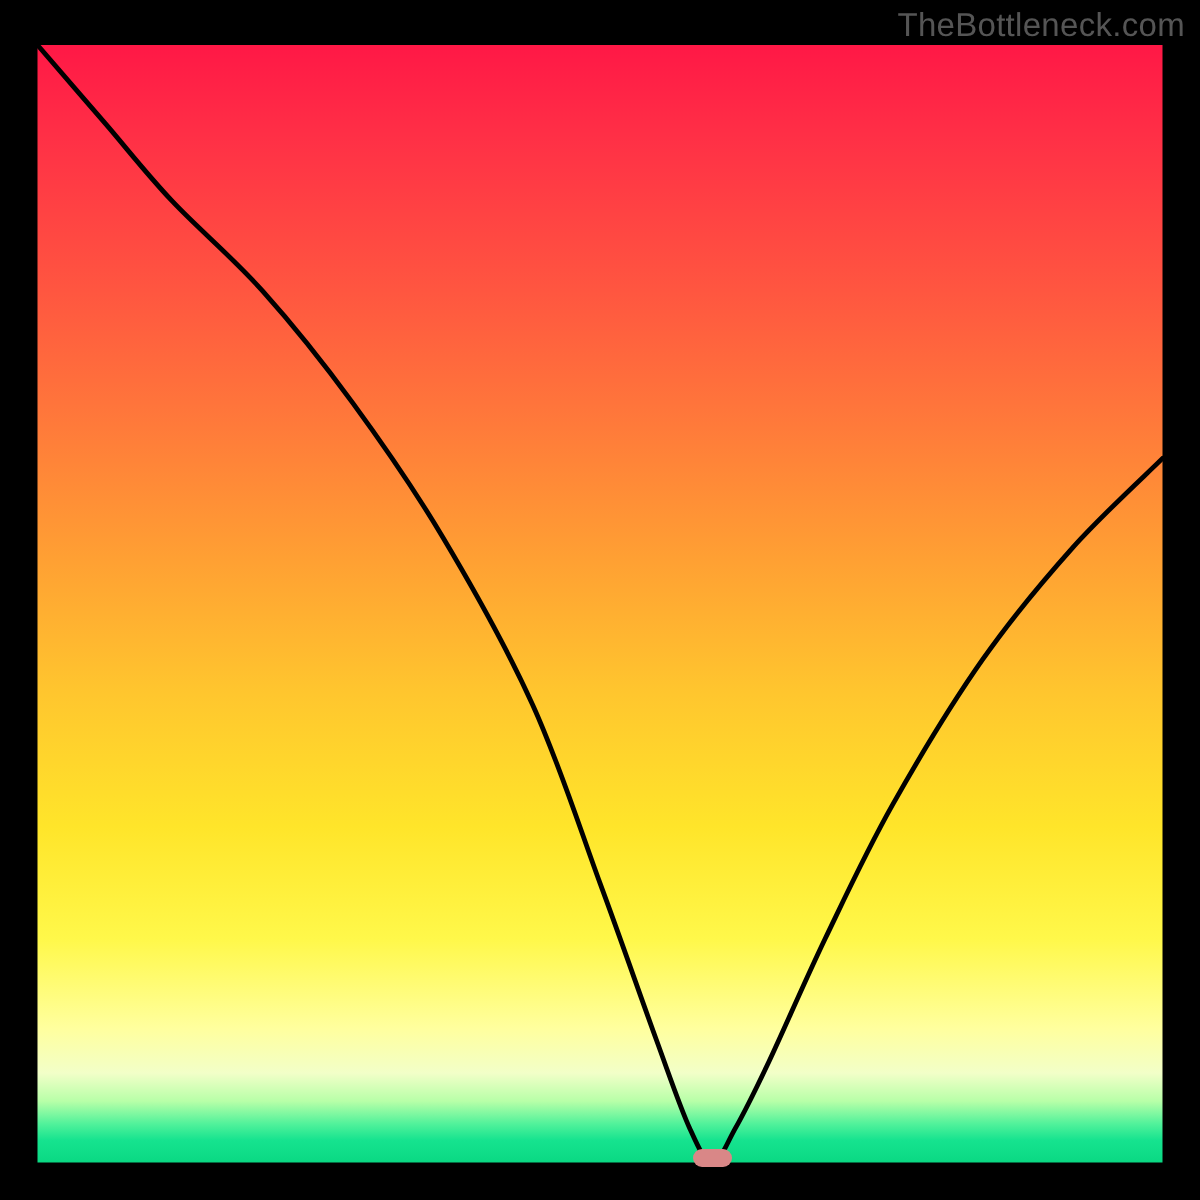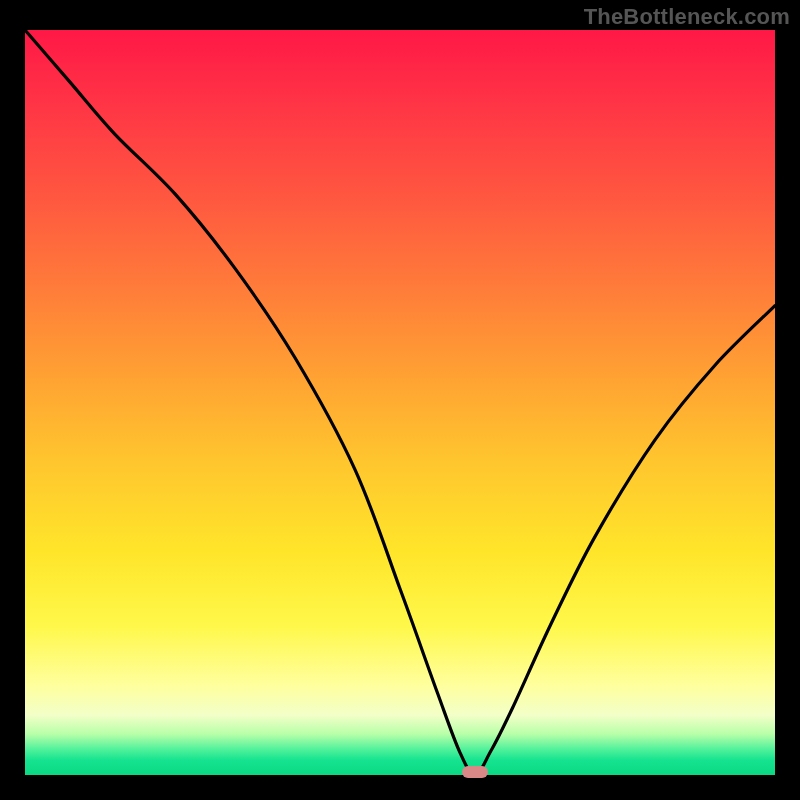--- a/index.html
+++ b/index.html
@@ -16,21 +16,21 @@
     width: 800px;
     height: 800px;
     background: #000;
   }
   .attribution {
     position: absolute;
     top: 4px;
     right: 10px;
     color: #555;
     font-size: 22px;
-    font-weight: 700;
+    font-weight: 400;
     letter-spacing: 0.2px;
   }
   .plot-area {
     position: absolute;
     left: 25px;
     top: 30px;
     width: 750px;
     height: 745px;
     
   }

